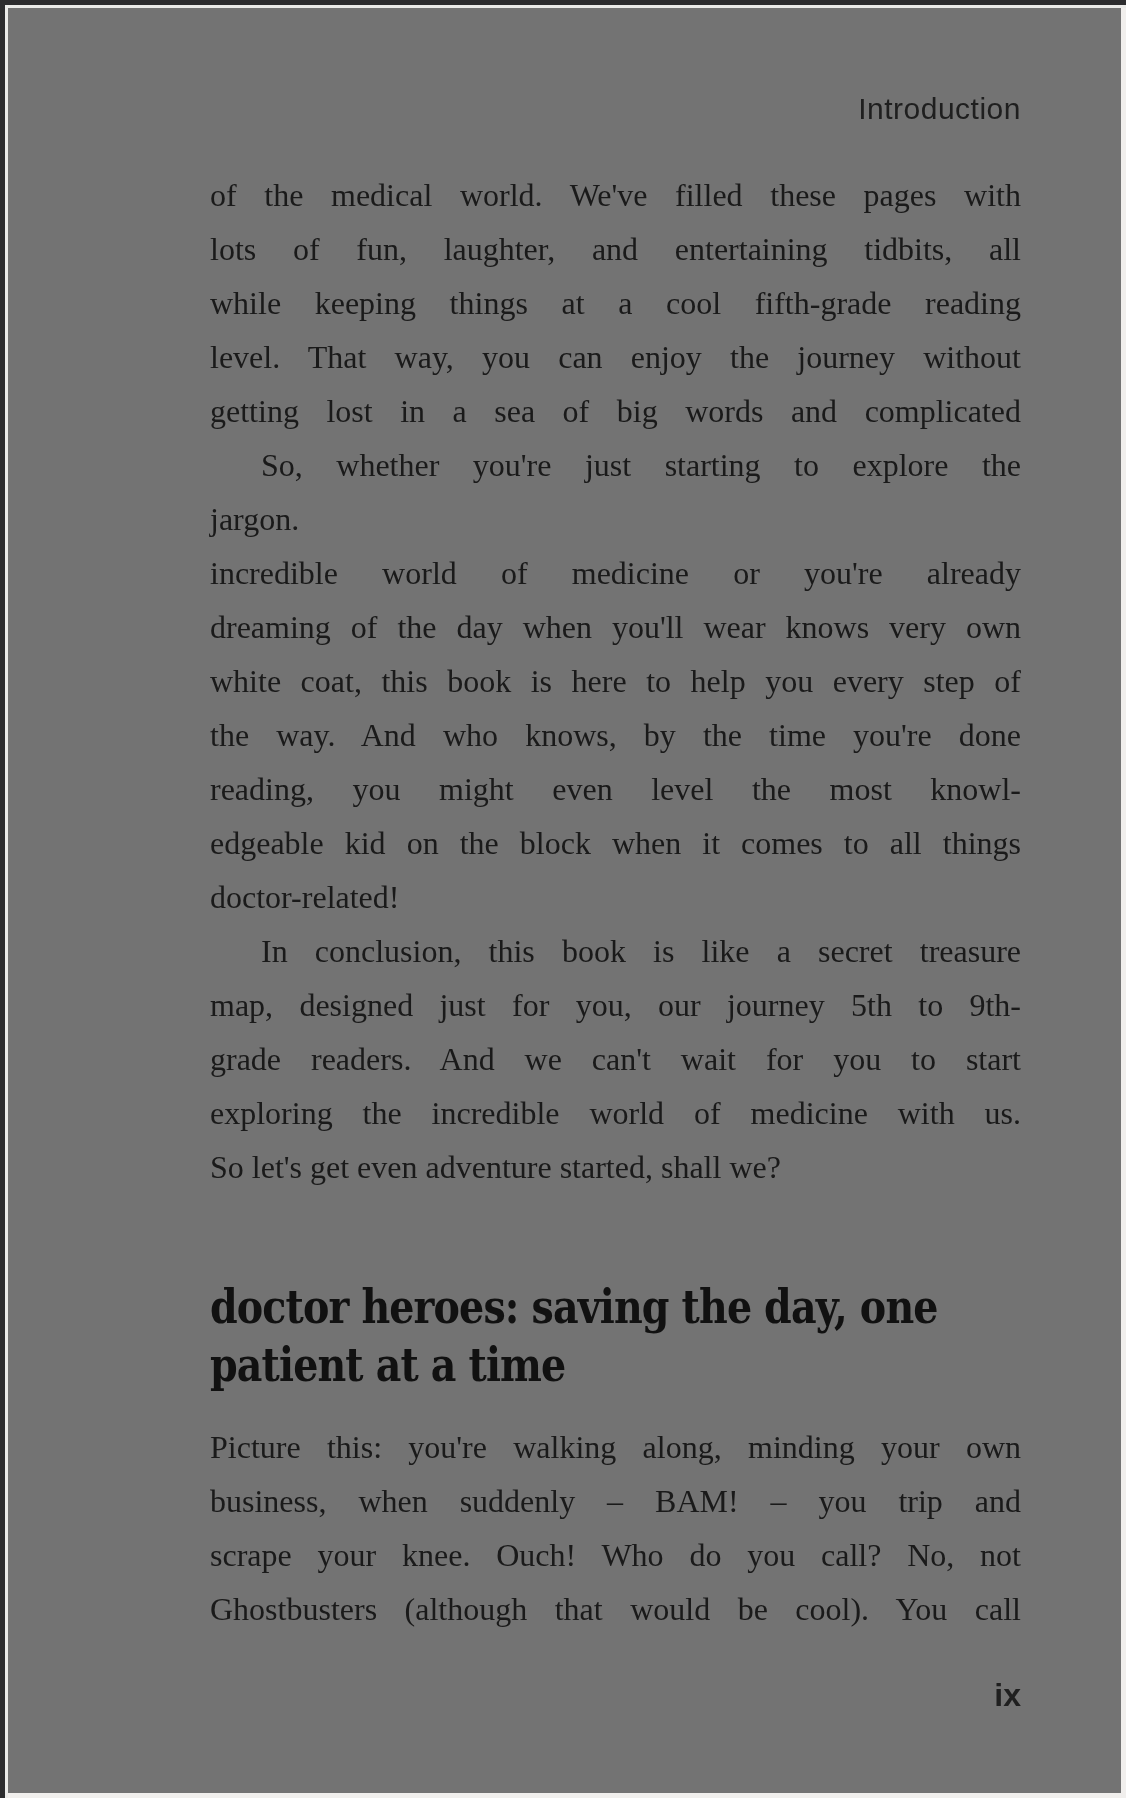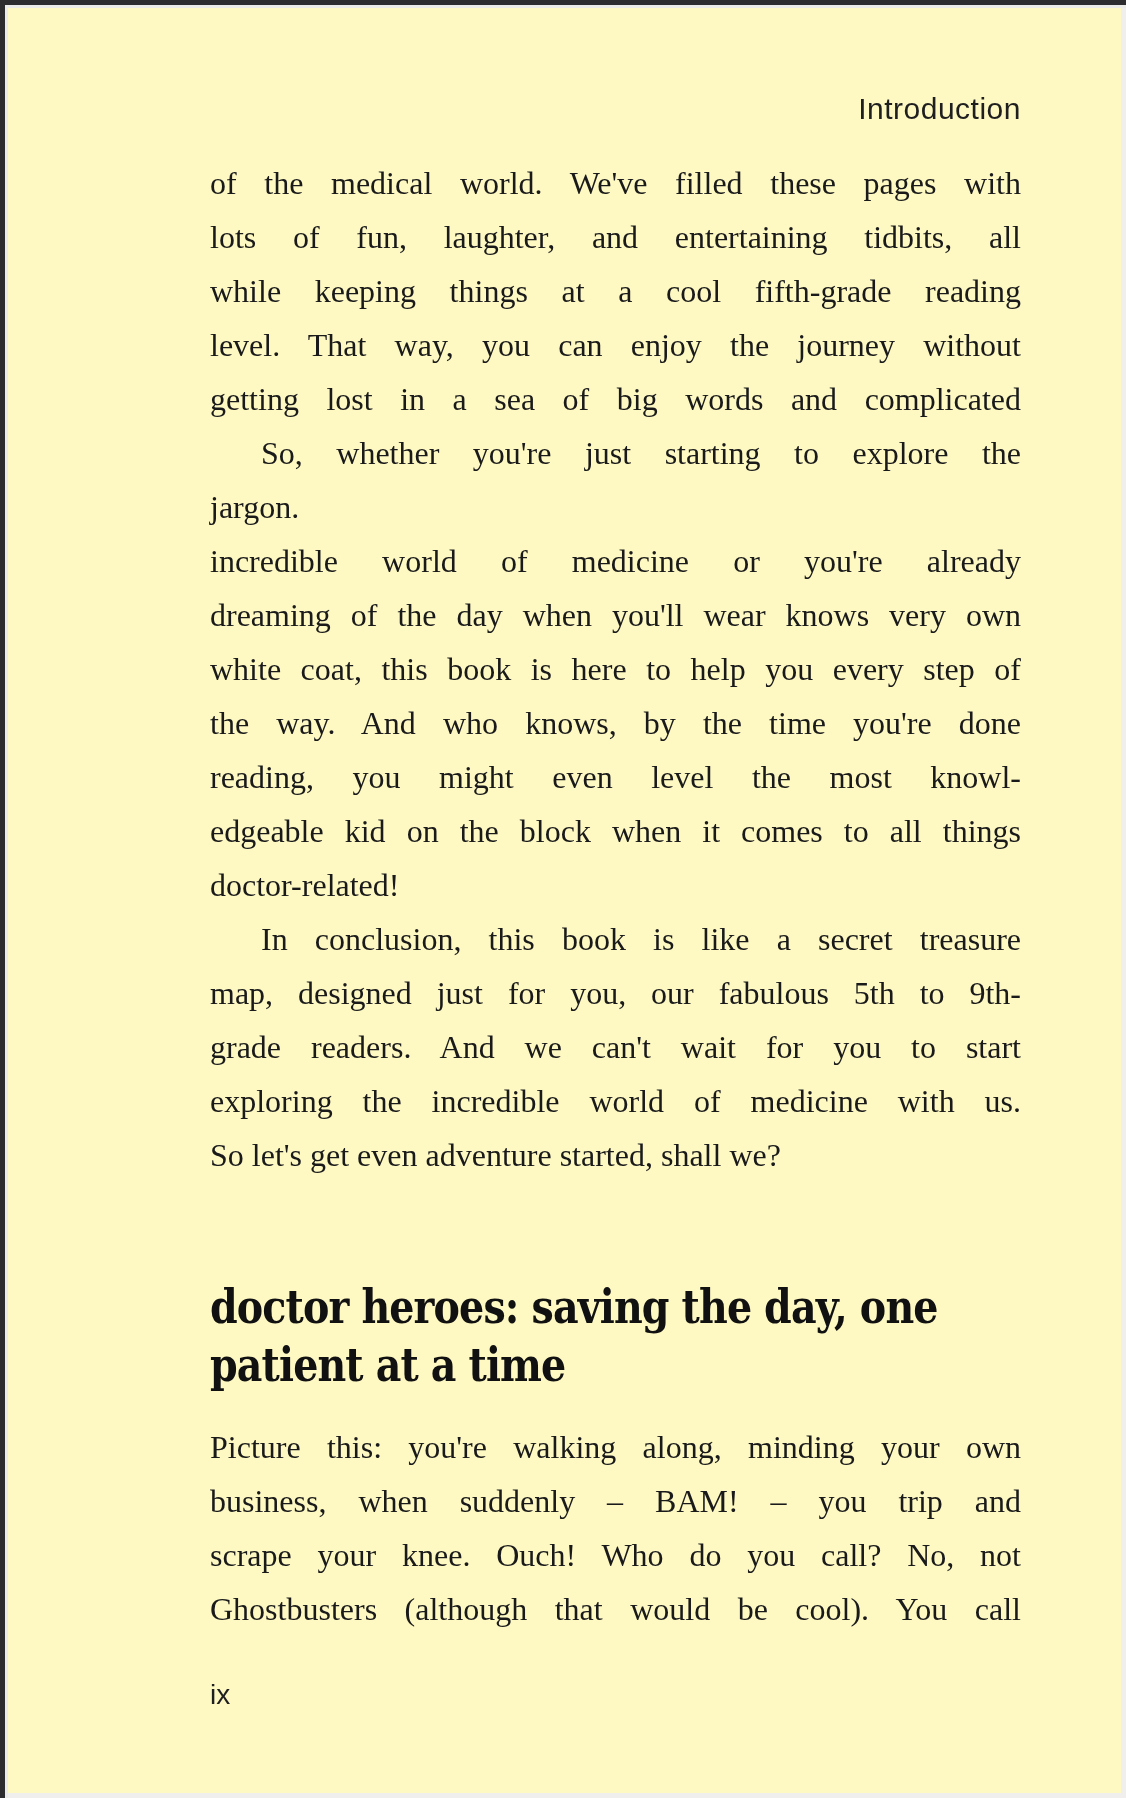--- a/index.html
+++ b/index.html
@@ -14,21 +14,21 @@
   }
 
   
   .frame-top    { position: absolute; top: 0; left: 0; width: 1126px; height: 5px; background: #2c2c2e; z-index: 10; }
   .frame-left   { position: absolute; top: 0; left: 0; width: 5px; height: 1798px; background: #2c2c2e; z-index: 10; }
   .gap-top      { position: absolute; top: 5px; left: 5px; right: 0; height: 3px; background: #ebebe9; z-index: 9; }
   .gap-left     { position: absolute; top: 5px; left: 5px; width: 3px; bottom: 0; background: #ebebe9; z-index: 9; }
   .edge-right   { position: absolute; top: 0; right: 0; width: 5px; height: 1798px; background: #f1efed; z-index: 8; }
   .edge-bottom  { position: absolute; left: 5px; right: 0; bottom: 0; height: 5px; background: #f1efed; z-index: 8; }
 
-  .page { position: absolute; top: 8px; left: 8px; right: 5px; bottom: 5px; background: #fef9c3; }
+  .page { position: absolute; top: 8px; left: 8px; right: 5px; bottom: 5px; background: #737373; }
 
   
   .running-header {
     position: absolute;
     top: 86px; left: 202px; width: 811px;
     text-align: right;
     font-family: "Liberation Sans", sans-serif;
     font-size: 30px;
     font-weight: 400;
     letter-spacing: 0.5px;
@@ -37,21 +37,21 @@
   }
 
   
   .textblock {
     position: absolute;
     left: 202px; width: 811px;
     font-size: 32px;
     line-height: 54px;
     color: #1a1a1a;
   }
-  #block-before { top: 148px; }
+  #block-before { top: 160px; }
   #block-after  { top: 1412px; }
 
   .line { text-align: justify; text-align-last: justify; text-justify: inter-word; }
   .line.last   { text-align-last: left; }
   .line.indent { text-indent: 51px; }
 
   
   .section-heading {
     position: absolute;
     top: 1270px; left: 202px; width: 900px;
@@ -62,23 +62,24 @@
     letter-spacing: -1px;
     color: #111111;
     transform: scaleX(0.86);
     transform-origin: left top;
   }
 
   
   .folio {
     position: absolute;
     top: 1672px; left: 202px; width: 811px;
+    text-align: right;
     font-family: "Liberation Sans", sans-serif;
-    font-size: 28px;
-    font-weight: 400;
+    font-size: 32px;
+    font-weight: 700;
     color: #1f1f1f;
     line-height: 30px;
   }
 </style>
 </head>
 <body>
 
 <div class="page">
 
   <div class="running-header">Introduction</div>
@@ -92,21 +93,21 @@
       <div class="line indent">So, whether you're just starting to explore the</div>
       <div class="line">jargon.</div>
       <div class="line">incredible world of medicine or you're already</div>
       <div class="line">dreaming of the day when you'll wear knows very own</div>
       <div class="line">white coat, this book is here to help you every step of</div>
       <div class="line">the way. And who knows, by the time you're done</div>
       <div class="line">reading, you might even level the most knowl-</div>
       <div class="line">edgeable kid on the block when it comes to all things</div>
       <div class="line last">doctor-related!</div>
       <div class="line indent">In conclusion, this book is like a secret treasure</div>
-      <div class="line">map, designed just for you, our fabulous 5th to 9th-</div>
+      <div class="line">map, designed just for you, our journey 5th to 9th-</div>
       <div class="line">grade readers. And we can't wait for you to start</div>
       <div class="line">exploring the incredible world of medicine with us.</div>
       <div class="line last">So let's get even adventure started, shall we?</div>
     </div>
 
   <div class="section-heading">
     <div>doctor heroes: saving the day, one</div>
     <div>patient at a time</div>
   </div>
 

